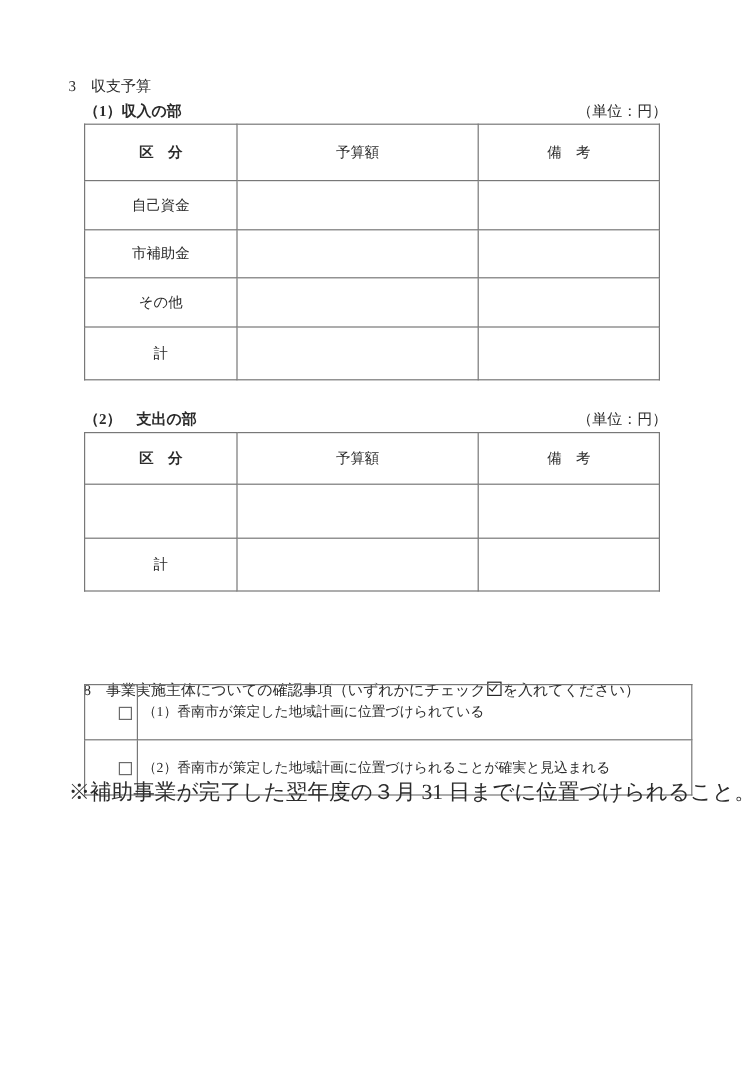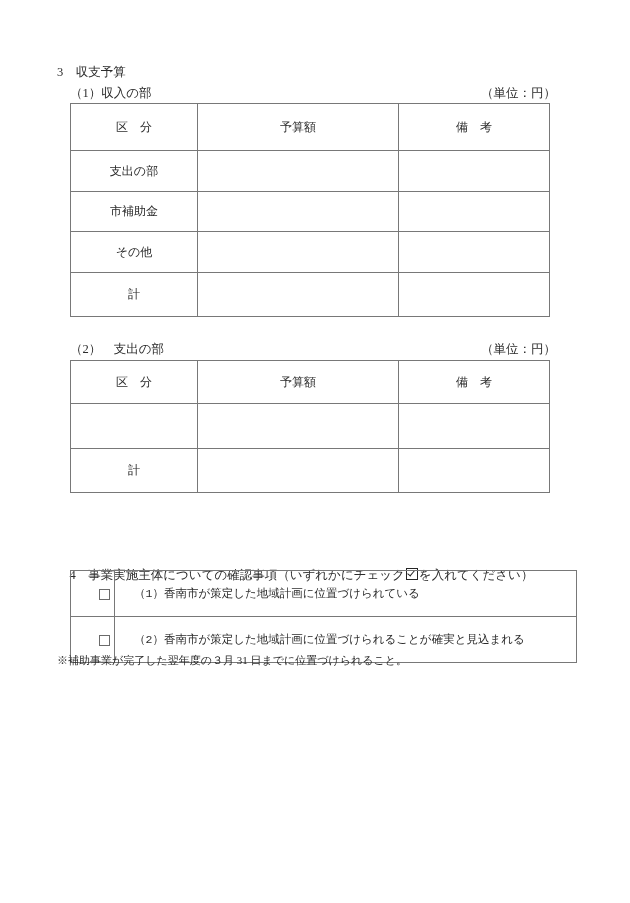--- a/index.html
+++ b/index.html
@@ -31,52 +31,53 @@
     font-size: 12.5px;
     line-height: 16px;
     white-space: pre;
     color: #2b2b2b;
   }
   .sub-head {
     position: absolute;
     font-size: 12.5px;
     line-height: 16px;
     white-space: pre;
+    font-weight: bold;
   }
   .unit-label {
     position: absolute;
     font-size: 12.5px;
     line-height: 16px;
     white-space: pre;
     text-align: right;
   }
   .note-line {
     position: absolute;
-    font-size: 11px;
+    font-size: 18px;
     line-height: 17px;
     white-space: pre;
   }
 
   
   .btable {
     position: absolute;
     border-collapse: collapse;
     table-layout: fixed;
     border: 1px solid #787878;
   }
   .btable td {
     border: 1px solid #787878;
     font-size: 12px;
     text-align: center;
     vertical-align: middle;
     padding: 0;
     white-space: pre;
     color: #2b2b2b;
   }
-  .col-kubun  { width: 126px; }
+  .col-kubun  { width: 126px; font-weight: bold; }
   .col-amount { width: 200px; }
   .col-remark { width: 150px; }
 
   
   .ctable {
     position: absolute;
     border-collapse: collapse;
     table-layout: fixed;
     border: 1px solid #787878;
   }
@@ -88,23 +89,22 @@
     vertical-align: middle;
     color: #2b2b2b;
     white-space: pre;
   }
   .ctable td.cb {
     width: 43px;
     text-align: center;
     font-size: 12px;
   }
   .ctable td.ctext {
-    padding-left: 19px;
+    padding-left: 4px;
     text-align: left;
-    font-family: Liberation Mono, monospace;
   }
   .checkbox-glyph {
     display: inline-block;
     width: 9px;
     height: 9px;
     border: 1px solid #6b6b6b;
     vertical-align: middle;
     background: #ffffff;
   }
   .checked-glyph {
@@ -141,21 +141,21 @@
   <div class="unit-label" style="left:481px; top:85px;">（単位：円）</div>
 
   <table class="btable" style="left:70px; top:103px; width:476px;">
     <tbody>
         <tr>
       <td class="col-kubun" style="height:46px;">区　分</td>
       <td class="col-amount">予算額</td>
       <td class="col-remark">備　考</td>
     </tr>
     <tr>
-      <td style="height:40px;">支出の部</td>
+      <td style="height:40px;">自己資金</td>
       <td></td>
       <td></td>
     </tr>
     <tr>
       <td style="height:39px;">市補助金</td>
       <td></td>
       <td></td>
     </tr>
     <tr>
       <td style="height:40px;text-align:center;">その他</td>
@@ -188,21 +188,21 @@
     </tr>
     <tr>
       <td style="height:43px;">計</td>
       <td></td>
       <td></td>
     </tr>
   </tbody>
     </table>
 
   <div class="section-head" style="left:57px; top:551px;">
-    <span>4　事業実施主体についての確認事項（いずれかにチェック</span><span class="checked-glyph"></span><span>を入れてください）</span>
+    <span>8　事業実施主体についての確認事項（いずれかにチェック</span><span class="checked-glyph"></span><span>を入れてください）</span>
   </div>
 
   <table class="ctable" style="left:70px; top:570px; width:507px;">
     <tbody>
         <tr>
       <td class="cb">
         <span class="checkbox-glyph"></span>
       </td>
       <td class="ctext">（1）香南市が策定した地域計画に位置づけられている</td>
     </tr>

